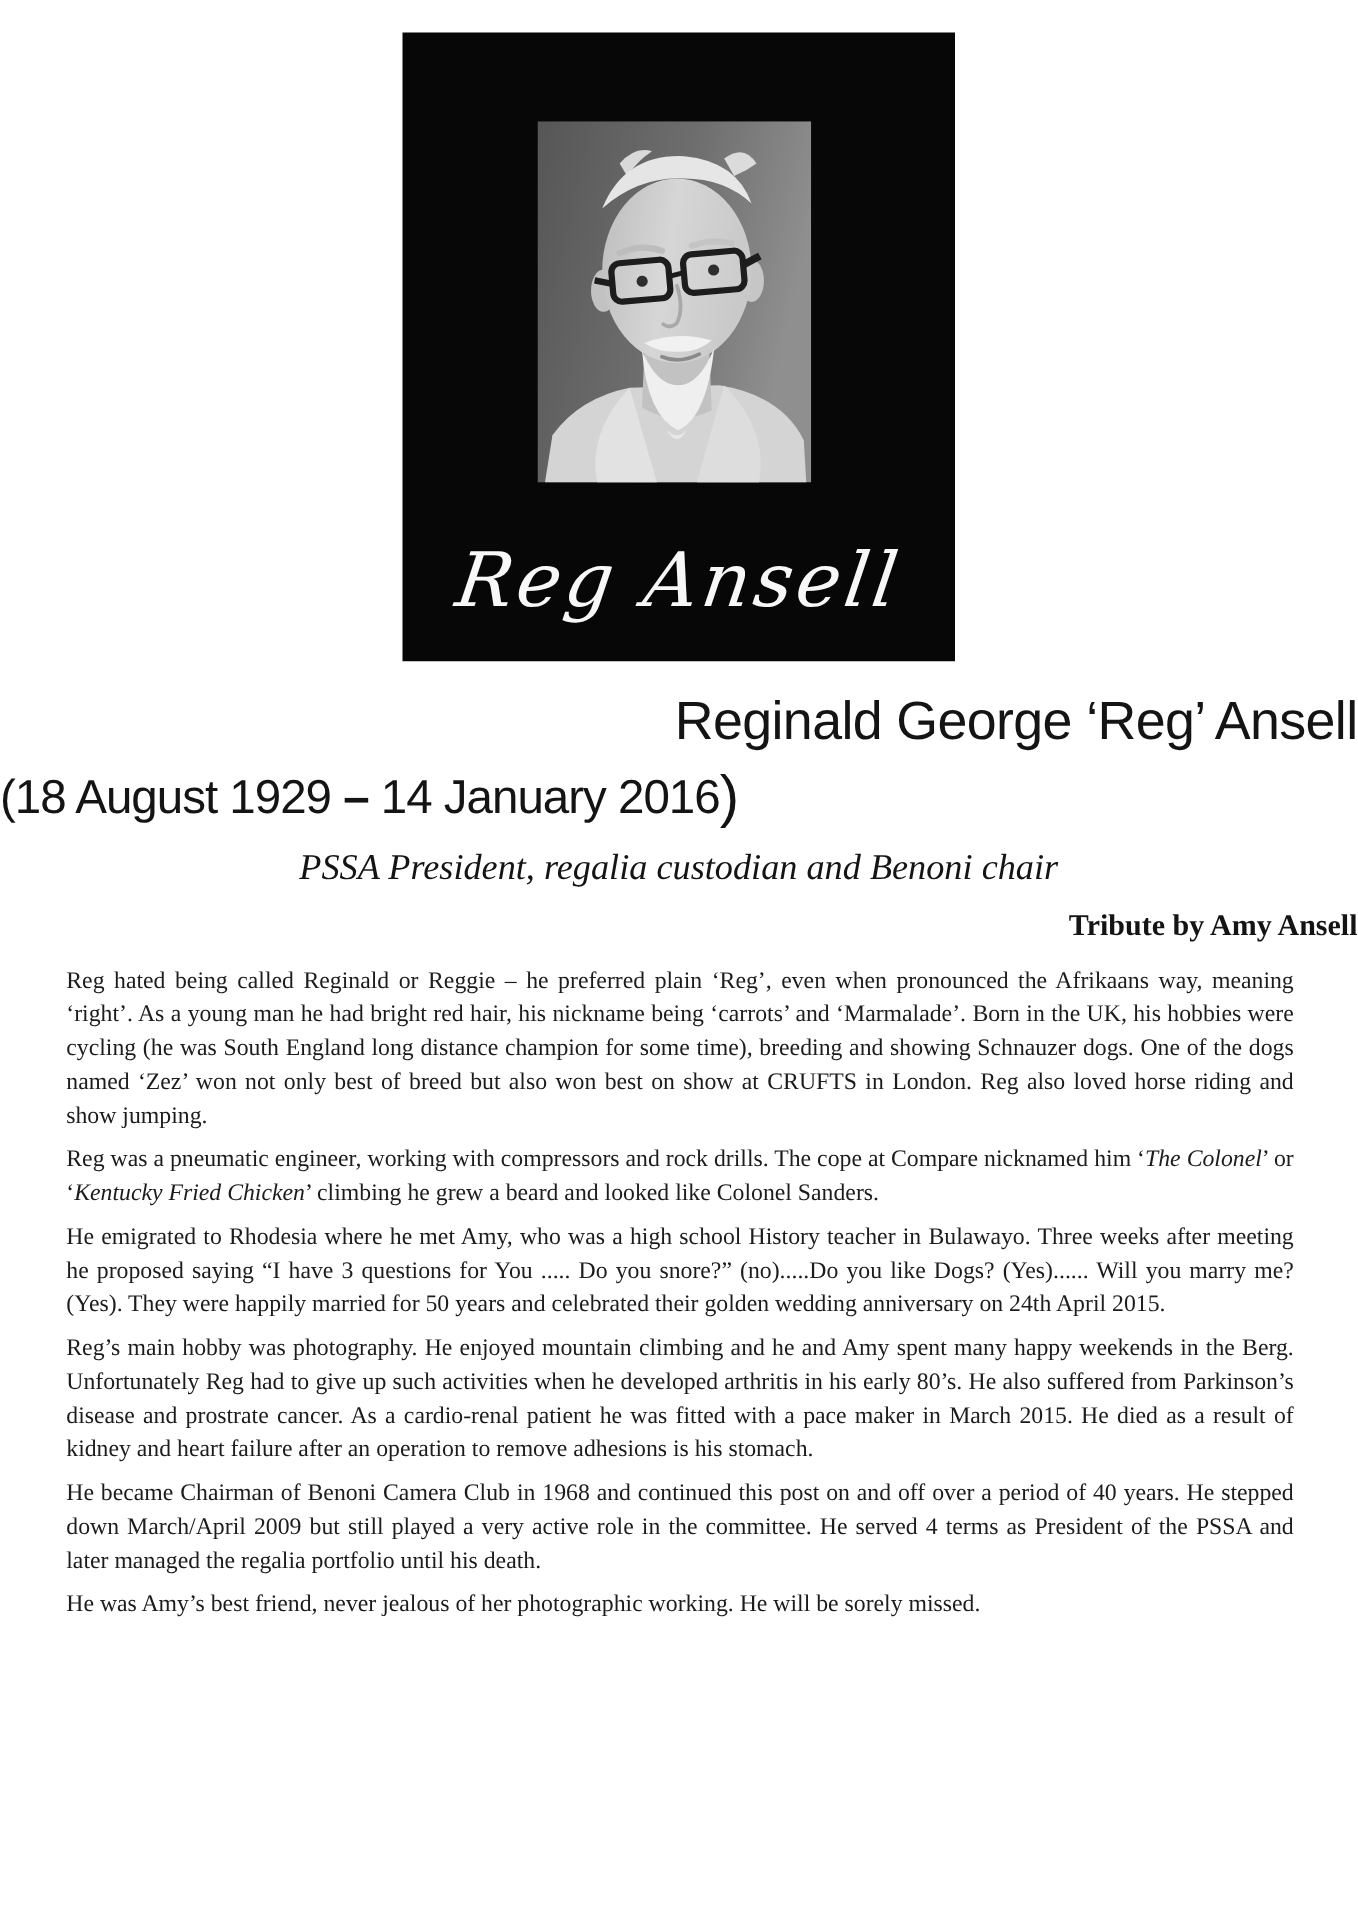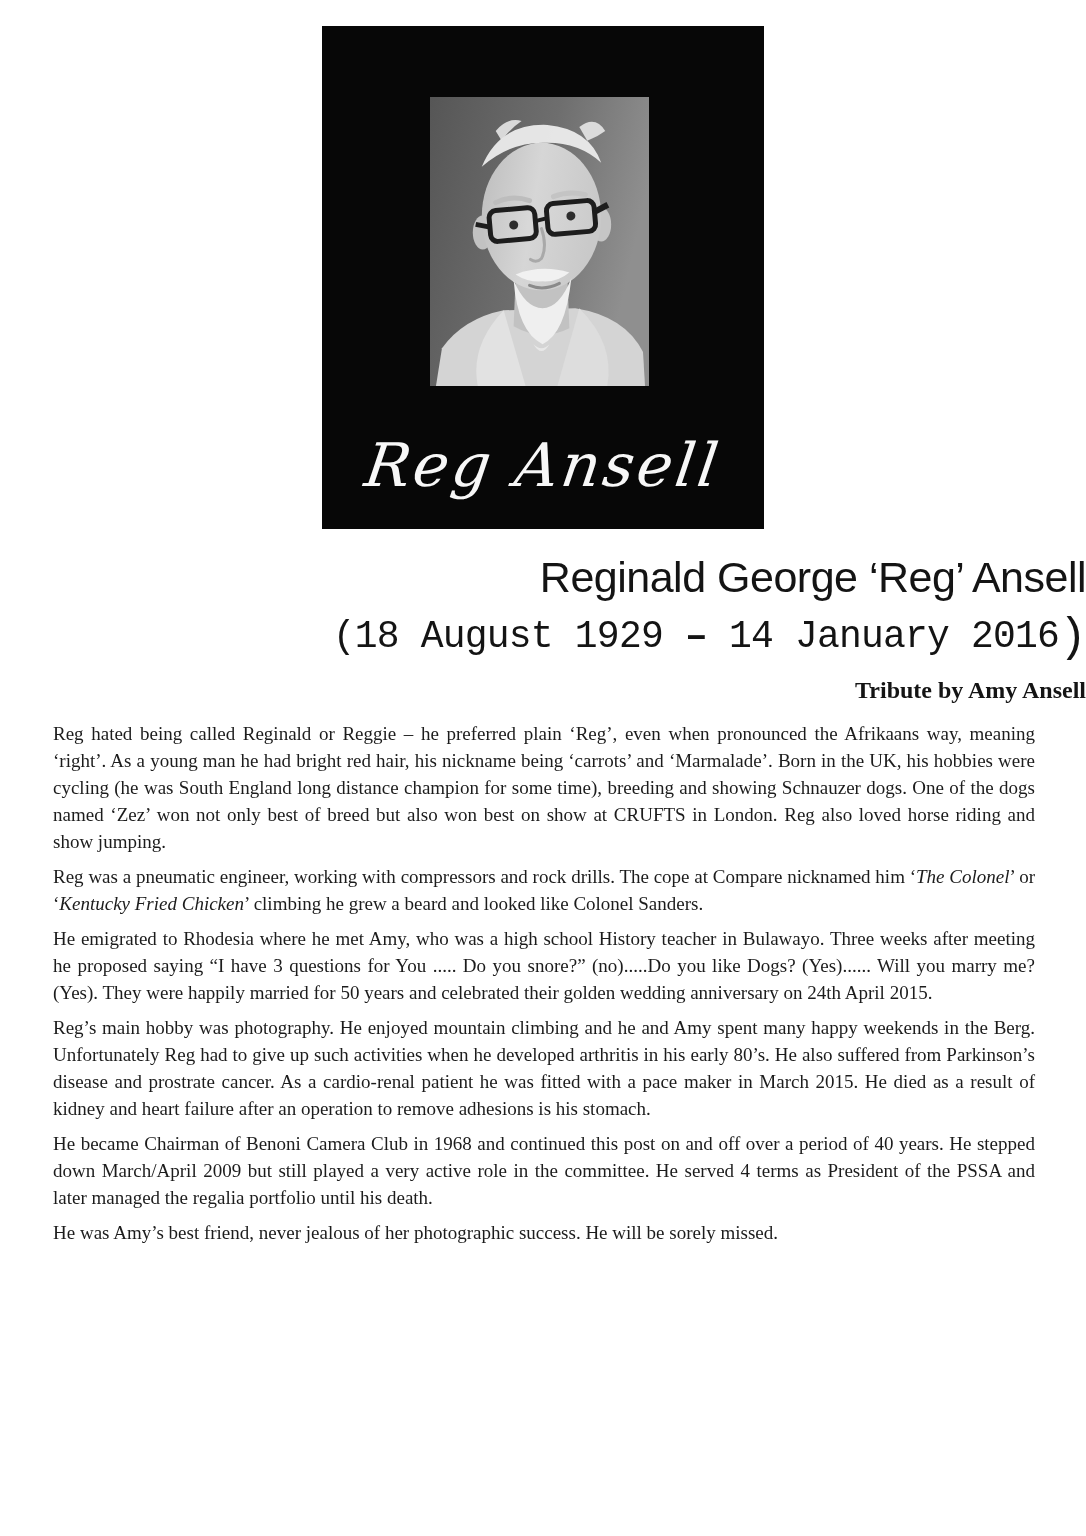--- a/index.html
+++ b/index.html
@@ -42,22 +42,22 @@
     text-align: right;
     font-family: "Liberation Sans", sans-serif;
     font-weight: normal;
     font-size: 43px;
     line-height: 46px;
     letter-spacing: -0.5px;
     color: #141414;
   }
   .dates {
     margin-top: 16px;
-    text-align: right;
-    font-family: Liberation Mono, monospace;
+    text-align: left;
+    font-family: Liberation Sans, sans-serif;
     font-size: 38px;
     line-height: 42px;
     letter-spacing: -0.8px;
     color: #141414;
   }
   .dates .dash { font-weight: bold; }
   .dates .big-paren { font-size: 1.22em; vertical-align: -0.06em; }
   .subtitle {
     margin-top: 19px;
     text-align: center;
@@ -146,25 +146,26 @@
       <path d="M84,184 Q88,236 113,248 Q136,238 142,182 Q130,212 113,212 Q96,212 84,184 Z" fill="#efefef"></path>
       <path d="M104,248 Q112,262 120,248 Q112,256 104,248 Z" fill="#e8e8e8"></path>
     </svg>
     <div class="signature">Reg Ansell</div>
   </div>
 
   <h1 class="title">Reginald George ‘Reg’ Ansell</h1>
 
   <div class="dates"><span>(18 August 1929 </span><span class="dash">–</span><span> 14 January 2016</span><span class="big-paren">)</span></div>
 
+  <div class="subtitle">PSSA President, regalia custodian and Benoni chair</div>
 
   <div class="tribute">Tribute by Amy Ansell</div>
 
   <div class="body-text">
       <p><span>Reg hated being called Reginald or Reggie – he preferred plain ‘Reg’, even when pronounced the Afrikaans way, meaning ‘right’. As a young man he had bright red hair, his nickname being ‘carrots’ and ‘Marmalade’.  Born in the UK, his hobbies were cycling (he was South England long distance champion for some time), breeding and showing Schnauzer dogs.  One of the dogs named ‘Zez’ won not only best of breed but also won best on show at CRUFTS in London.  Reg also loved horse riding and show jumping.</span></p>
       <p><span>Reg was a pneumatic engineer, working with compressors and rock drills.  The cope at Compare nicknamed him ‘</span><em>The Colonel</em><span>’ or ‘</span><em>Kentucky Fried Chicken</em><span>’ climbing he grew a beard and looked like Colonel Sanders.</span></p>
       <p><span>He emigrated to Rhodesia where he met Amy, who was a high school History teacher in Bulawayo.  Three weeks after meeting he proposed saying “I have 3 questions for You ..... Do you snore?” (no).....Do you like Dogs? (Yes)...... Will you marry me? (Yes).  They were happily married for 50 years and celebrated their golden wedding anniversary on 24th April 2015.</span></p>
       <p><span>Reg’s main hobby was photography.  He enjoyed mountain climbing and he and Amy spent many happy weekends in the Berg.  Unfortunately Reg had to give up such activities when he developed arthritis in his early 80’s.  He also suffered from Parkinson’s disease and prostrate cancer.  As a cardio-renal patient he was fitted with a pace maker in March 2015.  He died as a result of kidney and heart failure after an operation to remove adhesions is his stomach.</span></p>
       <p><span>He became Chairman of Benoni Camera Club in 1968 and continued this post on and off over a period of 40 years.  He stepped down March/April 2009 but still played a very active role in the committee.  He served 4 terms as President of the PSSA and later managed the regalia portfolio until his death.</span></p>
-      <p><span>He was Amy’s best friend, never jealous of her photographic success.  He will be sorely missed.</span></p>
+      <p><span>He was Amy’s best friend, never jealous of her photographic working.  He will be sorely missed.</span></p>
     </div>
 
 </div>
 
 </body></html>

